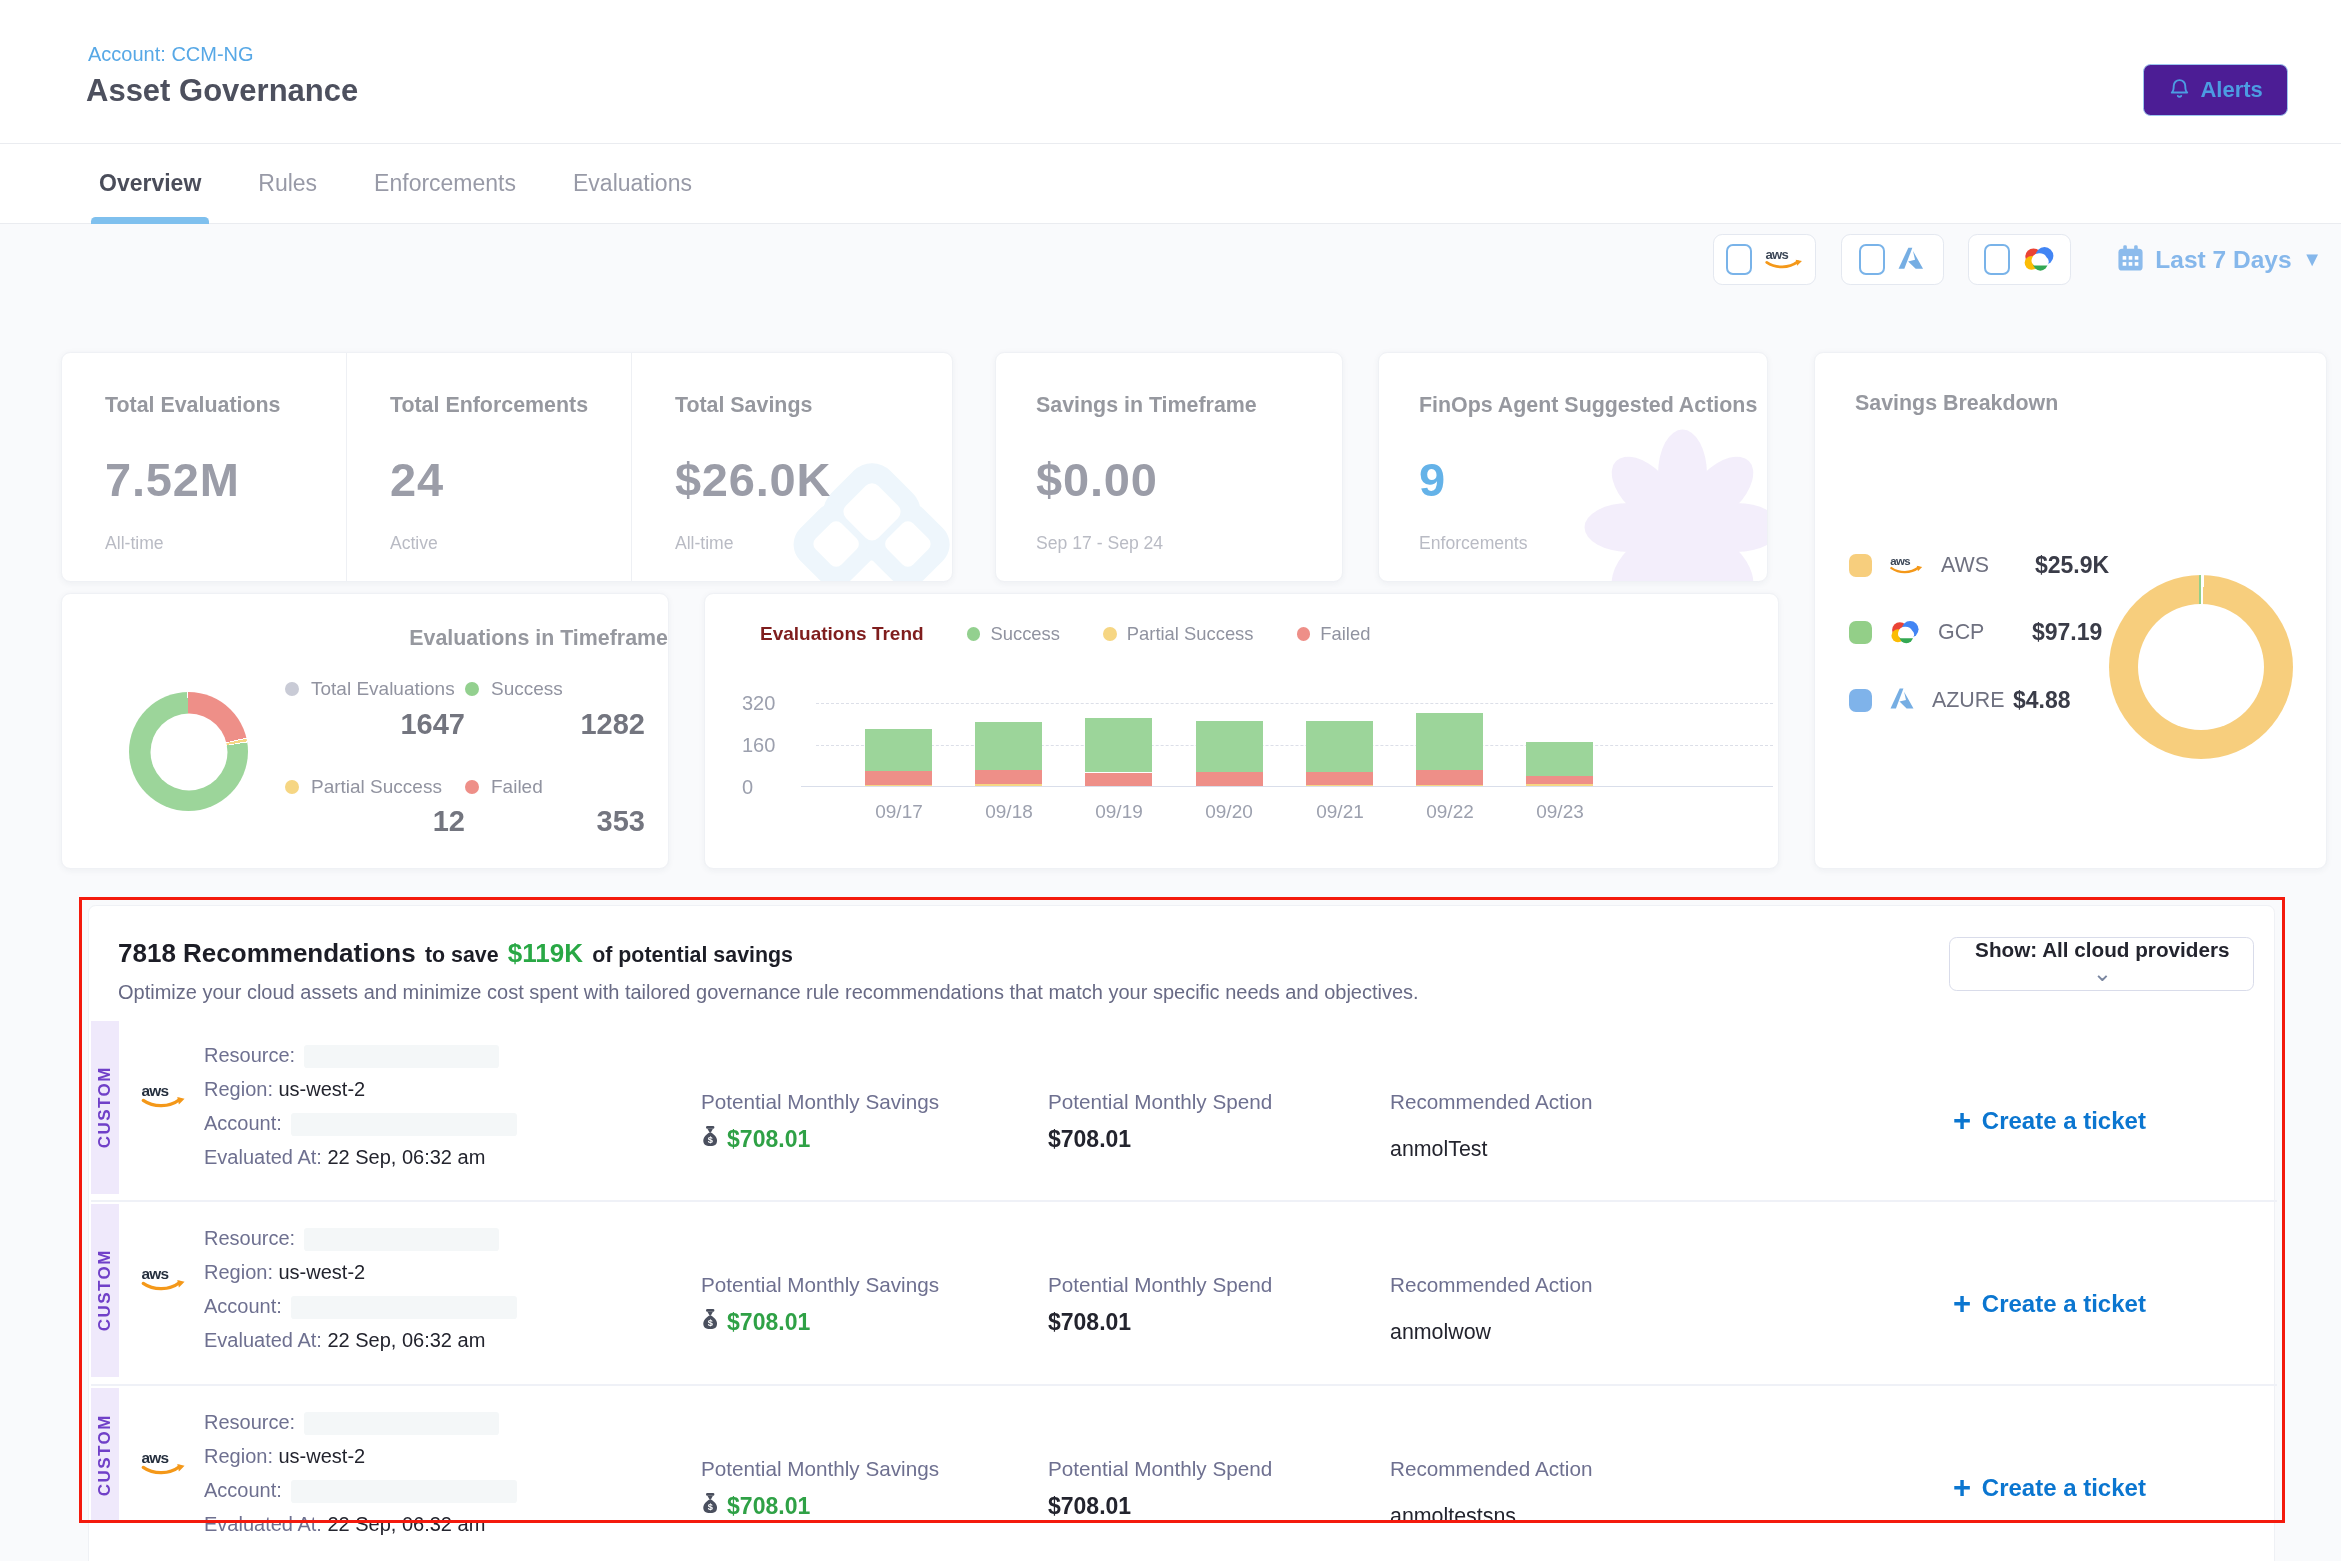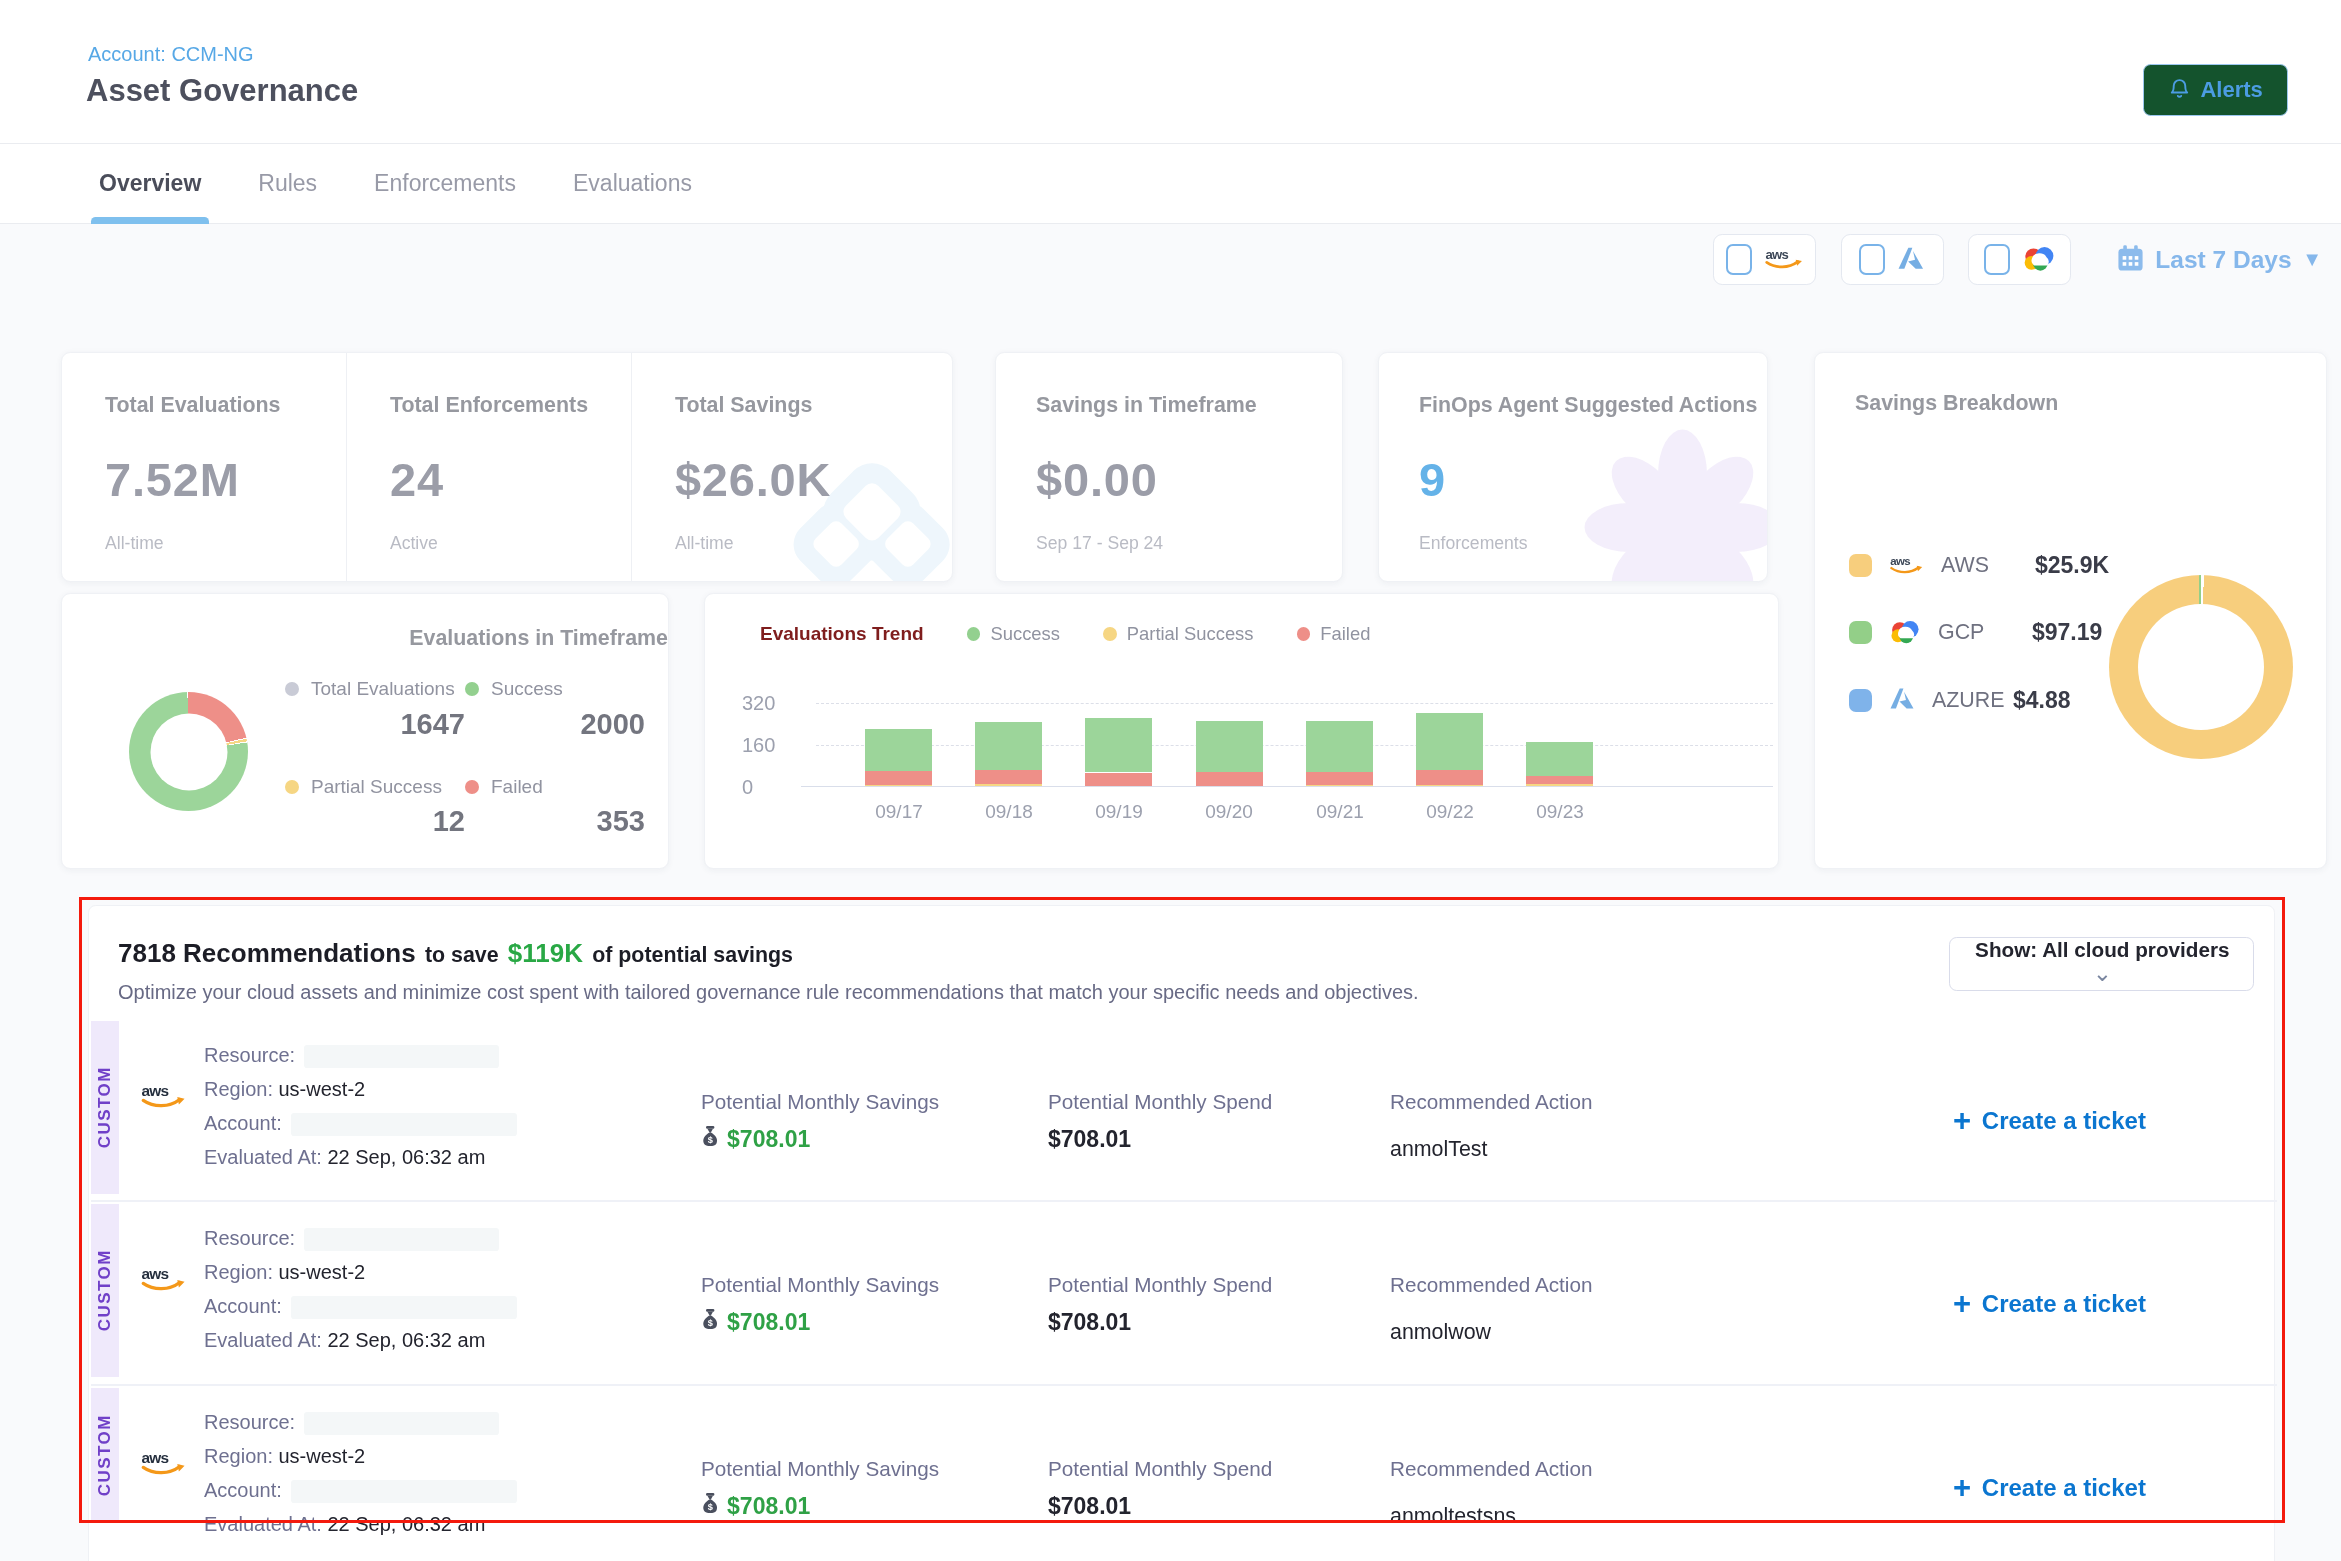--- a/index.html
+++ b/index.html
@@ -4,21 +4,21 @@
 <style>
   * { margin:0; padding:0; box-sizing:border-box; }
   html,body { background:#fff; }
   body { font-family:"Liberation Sans", sans-serif; }
   .screen { position:relative; width:2342px; height:1561px; background:#F9FAFC; overflow:hidden; }
 
   
   .header-band { position:absolute; left:0; top:0; width:2342px; height:144px; background:#fff; border-bottom:1.5px solid #EAECF0; }
   .account-link { position:absolute; left:88px; top:43px; font-size:20px; color:#57A8E6; cursor:pointer; }
   .page-title { position:absolute; left:86px; top:73px; font-size:31px; font-weight:bold; color:#4D505E; }
-  .alerts-btn { position:absolute; left:2143px; top:64px; width:145px; height:52px; background:#14532d;
+  .alerts-btn { position:absolute; left:2143px; top:64px; width:145px; height:52px; background:#4c1d95;
     border:1.5px solid #9CC7EF; border-radius:7.7px; display:flex; align-items:center; justify-content:center; gap:9.2px; cursor:pointer; }
   .alerts-btn span.lbl { font-size:22px; font-weight:bold; color:#4C9CE2; }
 
   
   .tabs-band { position:absolute; left:0; top:144px; width:2342px; height:80px; background:#fff; border-bottom:1.5px solid #EAECF0; display:flex; align-items:center; gap:57px; padding-left:99px; }
   .tab { position:relative; font-size:23px; color:#989AA7; height:80px; display:flex; align-items:center; cursor:pointer; }
   .tab.active { color:#4A4D5A; font-weight:bold; }
   .tab.active .underline { position:absolute; left:-7.7px; right:-7.7px; bottom:0; height:6.1px; background:#7FC0EE; border-radius:4.6px 4.6px 0 0; }
 
   
@@ -310,21 +310,21 @@
             <span class="dot" style="background:#C9CBD6;"></span>
             <span class="ev-label">Total Evaluations</span>
           </div>
         <div class="ev-value">1647</div>
       </div>
       <div class="ev-item">
         <div class="row1">
             <span class="dot" style="background:#93D08F;"></span>
             <span class="ev-label">Success</span>
           </div>
-        <div class="ev-value">2000</div>
+        <div class="ev-value">1282</div>
       </div>
       <div class="ev-item">
         <div class="row1">
             <span class="dot" style="background:#F6D683;"></span>
             <span class="ev-label">Partial Success</span>
           </div>
         <div class="ev-value">12</div>
       </div>
       <div class="ev-item">
         <div class="row1">

